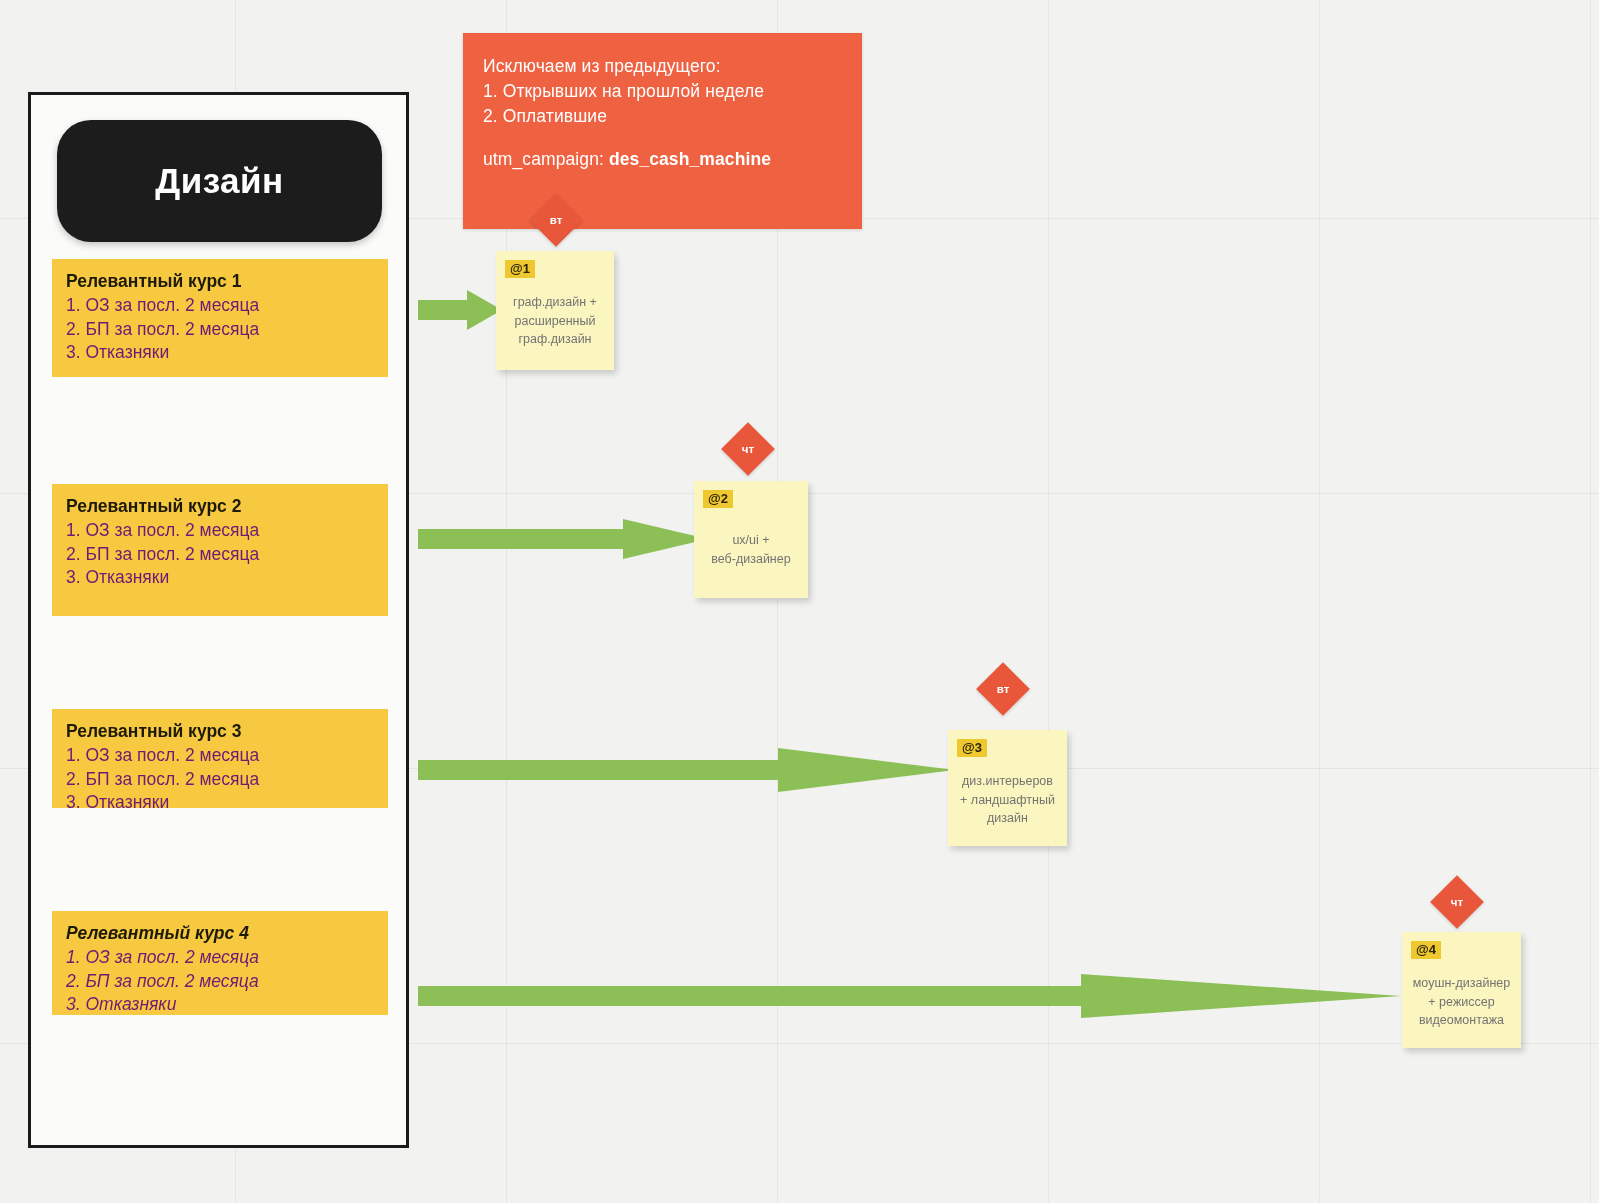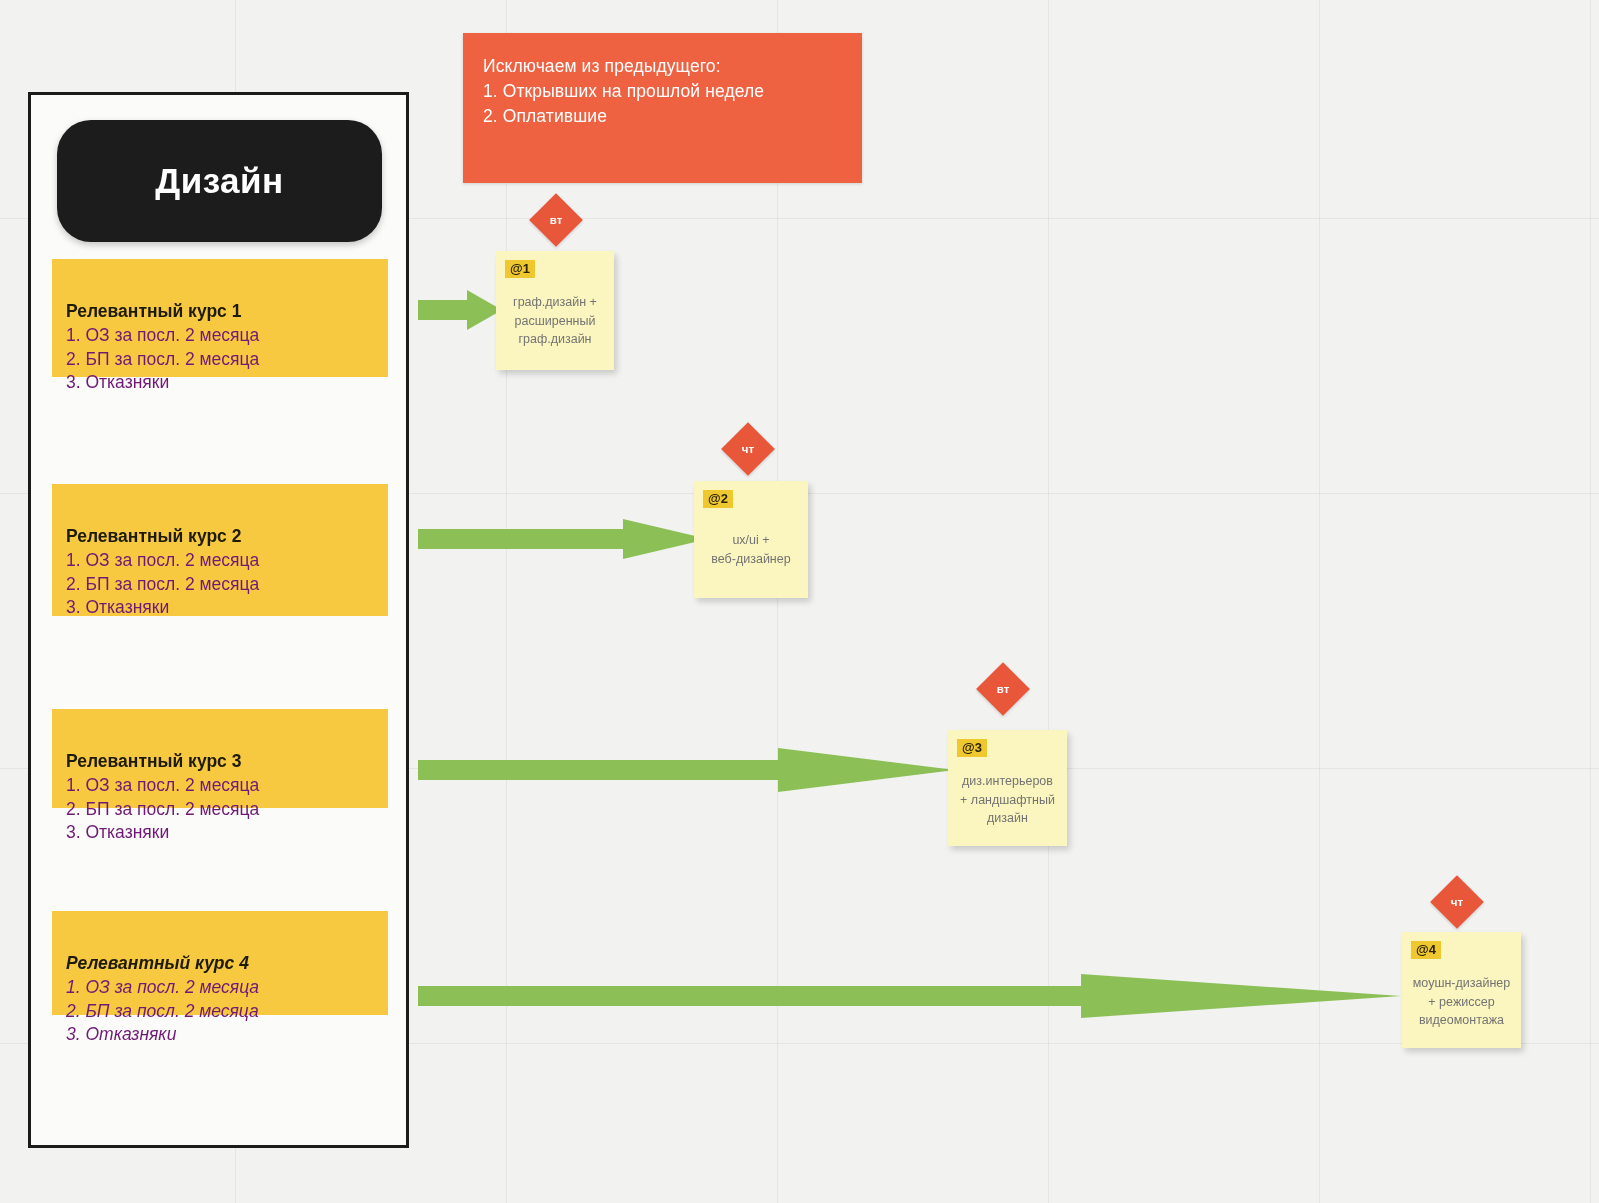--- a/index.html
+++ b/index.html
@@ -65,35 +65,34 @@
     background: #f7c941;
     padding: 11px 14px 16px 14px;
     box-sizing: border-box;
   }
   .course-card .c-title {
     font-size: 17.5px;
     font-weight: bold;
     color: #1d1a07;
     line-height: 1.33;
     margin-bottom: 1px;
-    margin-top: 30px;
   }
   .course-card .c-line {
     font-size: 17.5px;
     color: #701a75;
     line-height: 1.33;
   }
 
   
   .orange-note {
     position: absolute;
     left: 463px;
     top: 33px;
     width: 399px;
-    height: 150px;
+    height: 196px;
     background: #ee6242;
     box-sizing: border-box;
     padding: 21px 20px 0 20px;
     box-shadow: 0 1px 3px rgba(0,0,0,0.14);
   }
   .orange-note div {
     color: #ffffff;
     font-size: 17.5px;
     line-height: 1.43;
     letter-spacing: 0.1px;
@@ -191,20 +190,21 @@
     <div class="c-line">1. ОЗ за посл. 2 месяца</div>
     <div class="c-line">2. БП за посл. 2 месяца</div>
     <div class="c-line">3. Отказняки</div>
   </div>
 
   <div class="orange-note">
     <div>Исключаем из предыдущего:</div>
     <div>1. Открывших на прошлой неделе</div>
     <div>2. Оплатившие</div>
     <div class="spacer"></div>
+    <div class="utm"><span>utm_campaign:</span> <b>des_cash_machine</b></div>
   </div>
 
   <div class="arrow" style="left:418px;top:287px;">
     <svg width="84" height="46" viewBox="0 0 84 46">
       <path d="M0 13 L49 13 L49 3 L84 23 L49 43 L49 33 L0 33 Z" fill="#8cc056"></path>
     </svg>
   </div>
 
   <div class="arrow" style="left:418px;top:516px;">
     <svg width="290" height="46" viewBox="0 0 290 46">

